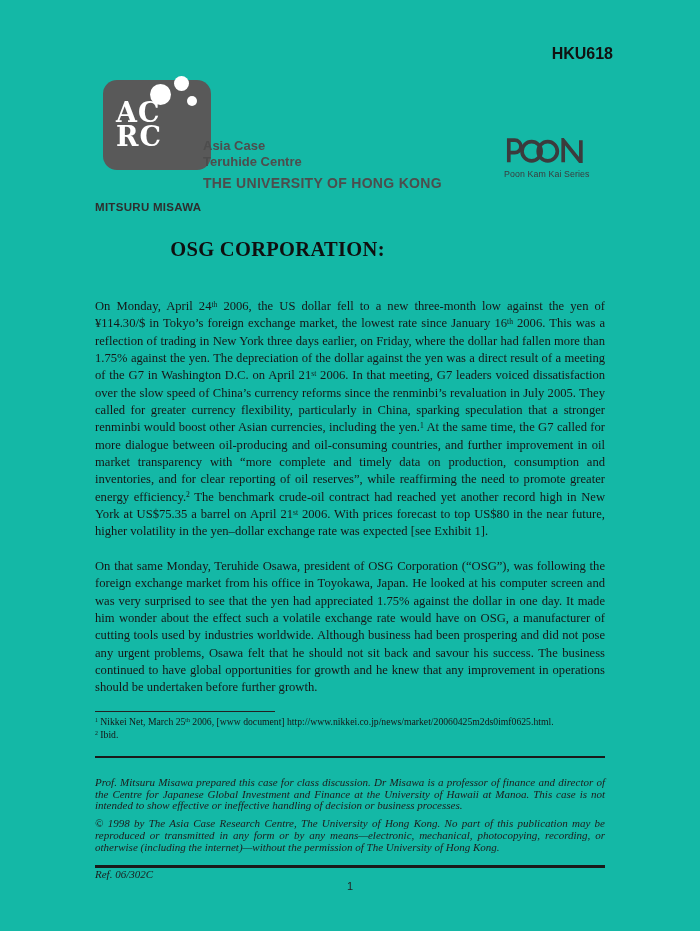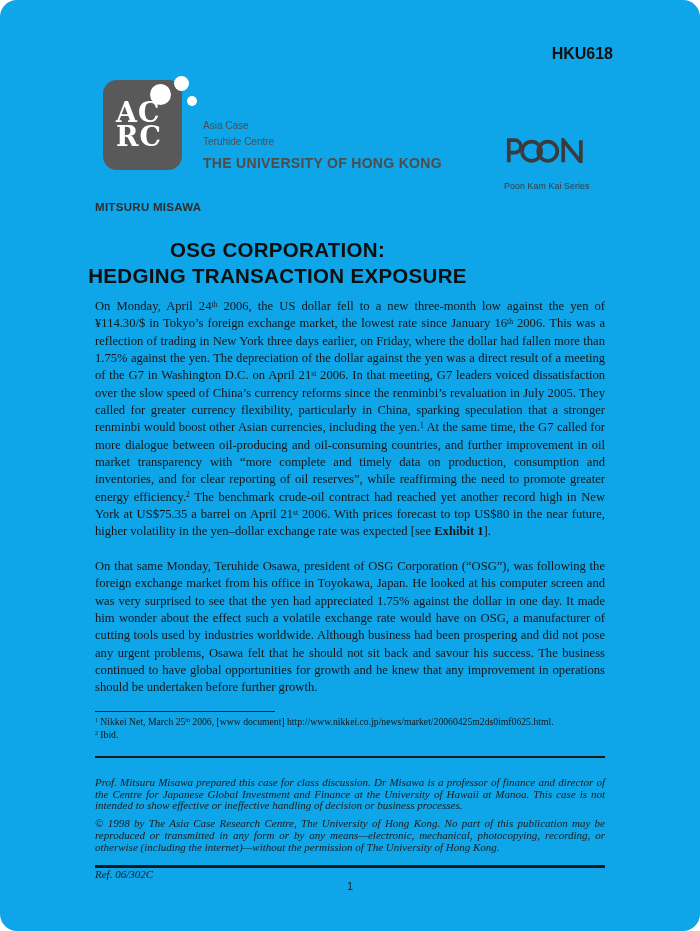--- a/index.html
+++ b/index.html
@@ -1,42 +1,41 @@
 <!DOCTYPE html>
 <html><head>
 <meta charset="utf-8">
 <style>
   * { margin: 0; padding: 0; box-sizing: border-box; }
   html, body { background: #ffffff; }
   .page {
     position: relative;
     width: 700px;
     height: 931px;
-    background: #0ea5e9;
+    background: #14b8a6;
     font-family: "Liberation Serif", serif;
     color: #161616;
     overflow: hidden;
-    border-radius: 17px;
   }
 
   
   .doc-code {
     position: absolute;
     top: 45px;
     right: 87px;
     font-family: "Liberation Sans", sans-serif;
     font-weight: 700;
     font-size: 16px;
     color: #111;
   }
   .acrc-logo-box {
     position: absolute;
     left: 103px;
     top: 80px;
-    width: 79px;
+    width: 108px;
     height: 90px;
     background: #595959;
     border-radius: 14px;
   }
   .acrc-letters {
     position: absolute;
     left: 13px;
     top: 21px;
     font-family: "DejaVu Serif", serif;
     font-weight: 700;
@@ -50,32 +49,32 @@
   .dot-medium { left: 71px; top: -4px; width: 15px; height: 15px; }
   .dot-small  { left: 84px; top: 16px; width: 10px; height: 10px; }
 
   .acrc-text {
     position: absolute;
     left: 203px;
     top: 118px;
     font-family: "Liberation Sans", sans-serif;
     color: #4d4d4d;
   }
-  .acrc-name { font-weight: 400; font-size: 10px; line-height: 15.5px; }
+  .acrc-name { font-weight: 700; font-size: 13px; line-height: 15.5px; margin-top: 20px; }
   .acrc-univ { font-weight: 700; font-size: 14px; letter-spacing: 0.3px; margin-top: 6px; }
 
   .poon-block {
     position: absolute;
     left: 504px;
     top: 138px;
     width: 89px;
   }
   .poon-svg { display: block; width: 89px; height: 25px; }
   .poon-caption {
-    margin-top: 18px;
+    margin-top: 6px;
     font-family: "Liberation Sans", sans-serif;
     font-size: 8.8px;
     color: #3b3b3d;
     letter-spacing: 0.1px;
     white-space: nowrap;
   }
 
   .author {
     position: absolute;
     left: 95px;
@@ -87,41 +86,41 @@
     font-weight: bold;
   }
 
   
   .title {
     position: absolute;
     left: 0;
     top: 237px;
     width: 555px;
     text-align: center;
-    font-family: Liberation Sans, sans-serif;
+    font-family: Liberation Serif, serif;
     font-weight: 700;
     font-size: 20.5px;
     line-height: 25.5px;
     letter-spacing: 0.3px;
     color: #0f0f0f;
   }
 
   
   .body-text {
     position: absolute;
     left: 95px;
     top: 298px;
     width: 510px;
     font-size: 12.6px;
     line-height: 17.35px;
     text-align: justify;
   }
   .body-text p { margin-bottom: 17px; }
   sup { position: relative; top: -0.45em; font-size: 0.6em; line-height: 0; vertical-align: baseline; }
-  b { font-weight: 700; }
+  b { font-weight: 400; }
 
   
   .footnotes {
     position: absolute;
     left: 95px;
     top: 711px;
     width: 510px;
     font-size: 9.7px;
     line-height: 12.8px;
   }
@@ -204,21 +203,20 @@
       <circle cx="59" cy="18" r="13"></circle>
       <path d="M80,33 L80,3 L104,33 L104,3"></path>
     </svg>
     <div class="poon-caption">Poon Kam Kai Series</div>
   </div>
 
   <div class="author">MITSURU MISAWA</div>
 
   <div class="title">
     <div>OSG CORPORATION:</div>
-    <div>HEDGING TRANSACTION EXPOSURE</div>
   </div>
 
   <div class="body-text">
     <p><span>On Monday, April 24</span><sup>th</sup><span> 2006, the US dollar fell to a new three-month low against the yen of ¥114.30/$ in Tokyo’s foreign exchange market, the lowest rate since January 16</span><sup>th</sup><span> 2006. This was a reflection of trading in New York three days earlier, on Friday, where the dollar had fallen more than 1.75% against the yen. The depreciation of the dollar against the yen was a direct result of a meeting of the G7 in Washington D.C. on April 21</span><sup>st</sup><span> 2006. In that meeting, G7 leaders voiced dissatisfaction over the slow speed of China’s currency reforms since the renminbi’s revaluation in July 2005. They called for greater currency flexibility, particularly in China, sparking speculation that a stronger renminbi would boost other Asian currencies, including the yen.</span><sup>1</sup><span> At the same time, the G7 called for more dialogue between oil-producing and oil-consuming countries, and further improvement in oil market transparency with “more complete and timely data on production, consumption and inventories, and for clear reporting of oil reserves”, while reaffirming the need to promote greater energy efficiency.</span><sup>2</sup><span> The benchmark crude-oil contract had reached yet another record high in New York at US$75.35 a barrel on April 21</span><sup>st</sup><span> 2006. With prices forecast to top US$80 in the near future, higher volatility in the yen–dollar exchange rate was expected [see </span><b>Exhibit 1</b><span>].</span></p>
     <p><span>On that same Monday, Teruhide Osawa, president of OSG Corporation (“OSG”), was following the foreign exchange market from his office in Toyokawa, Japan. He looked at his computer screen and was very surprised to see that the yen had appreciated 1.75% against the dollar in one day. It made him wonder about the effect such a volatile exchange rate would have on OSG, a manufacturer of cutting tools used by industries worldwide. Although business had been prospering and did not pose any urgent problems, Osawa felt that he should not sit back and savour his success. The business continued to have global opportunities for growth and he knew that any improvement in operations should be undertaken before further growth.</span></p>
   </div>
 
   <div class="footnotes">
     <div class="footnote-separator"></div>
     <div><sup>1</sup><span><span> Nikkei Net, March 25</span><sup>th</sup><span> 2006, [www document] http://www.nikkei.co.jp/news/market/20060425m2ds0imf0625.html.</span></span></div>

